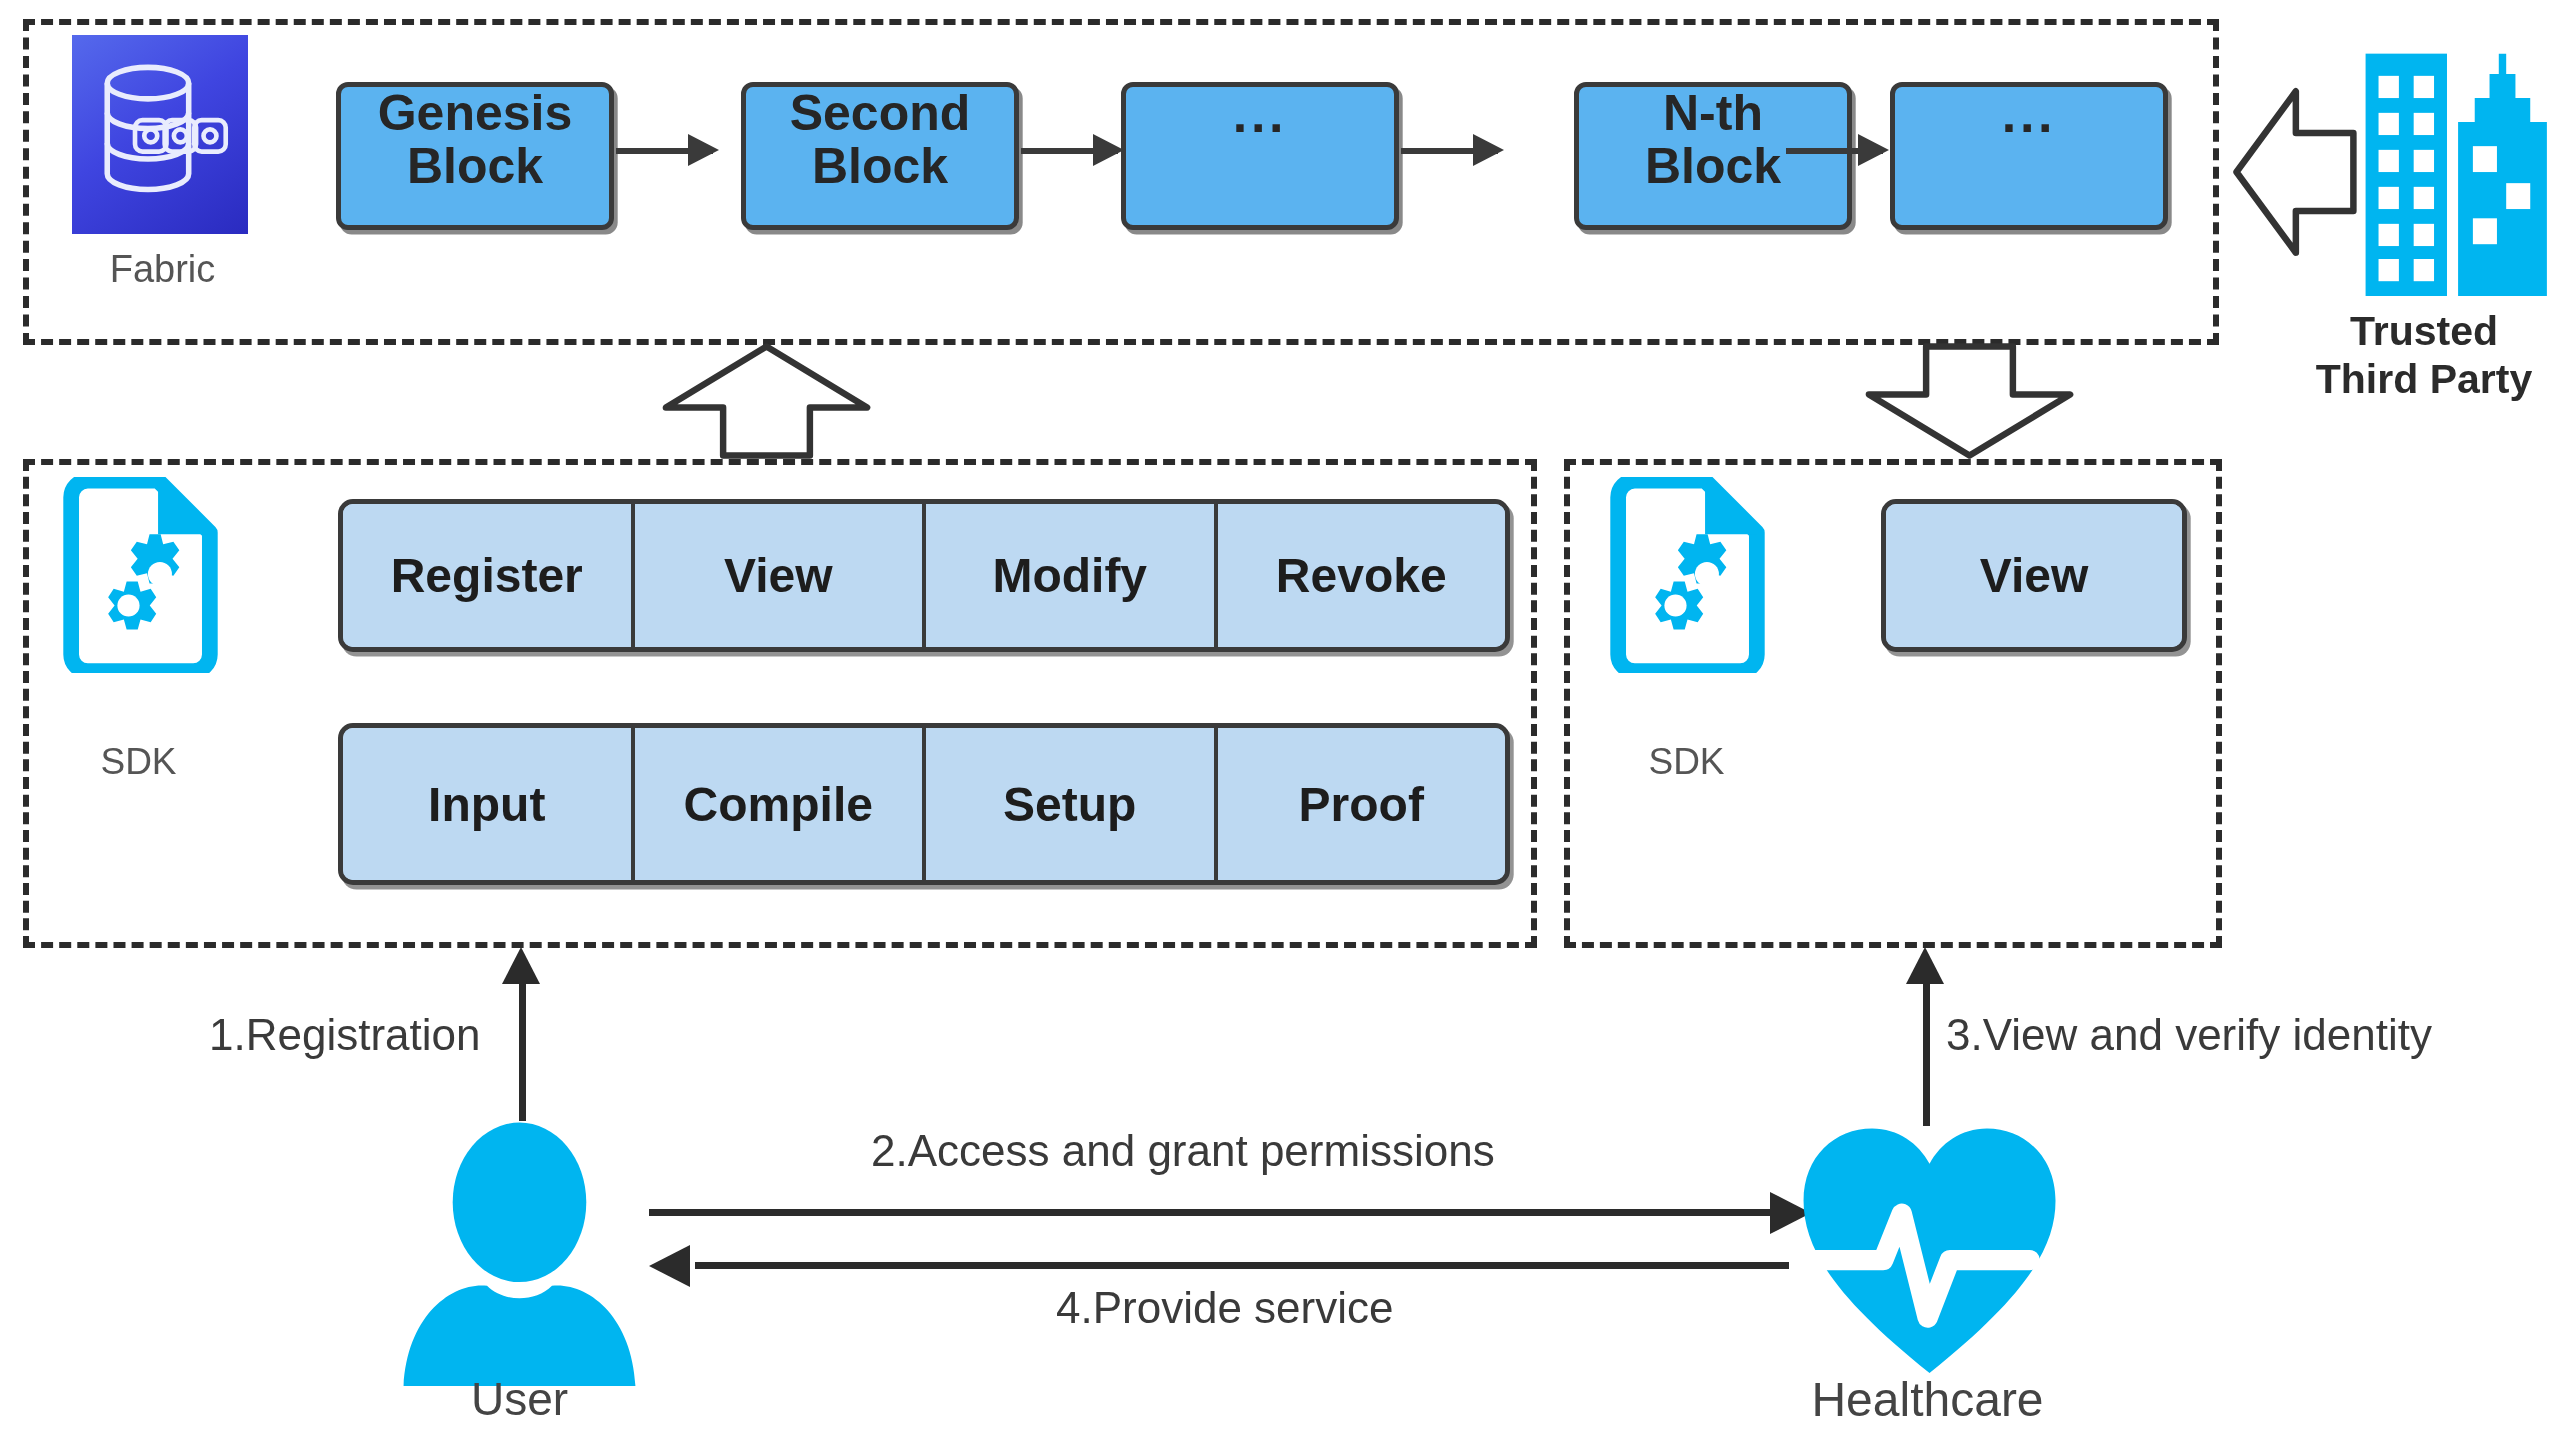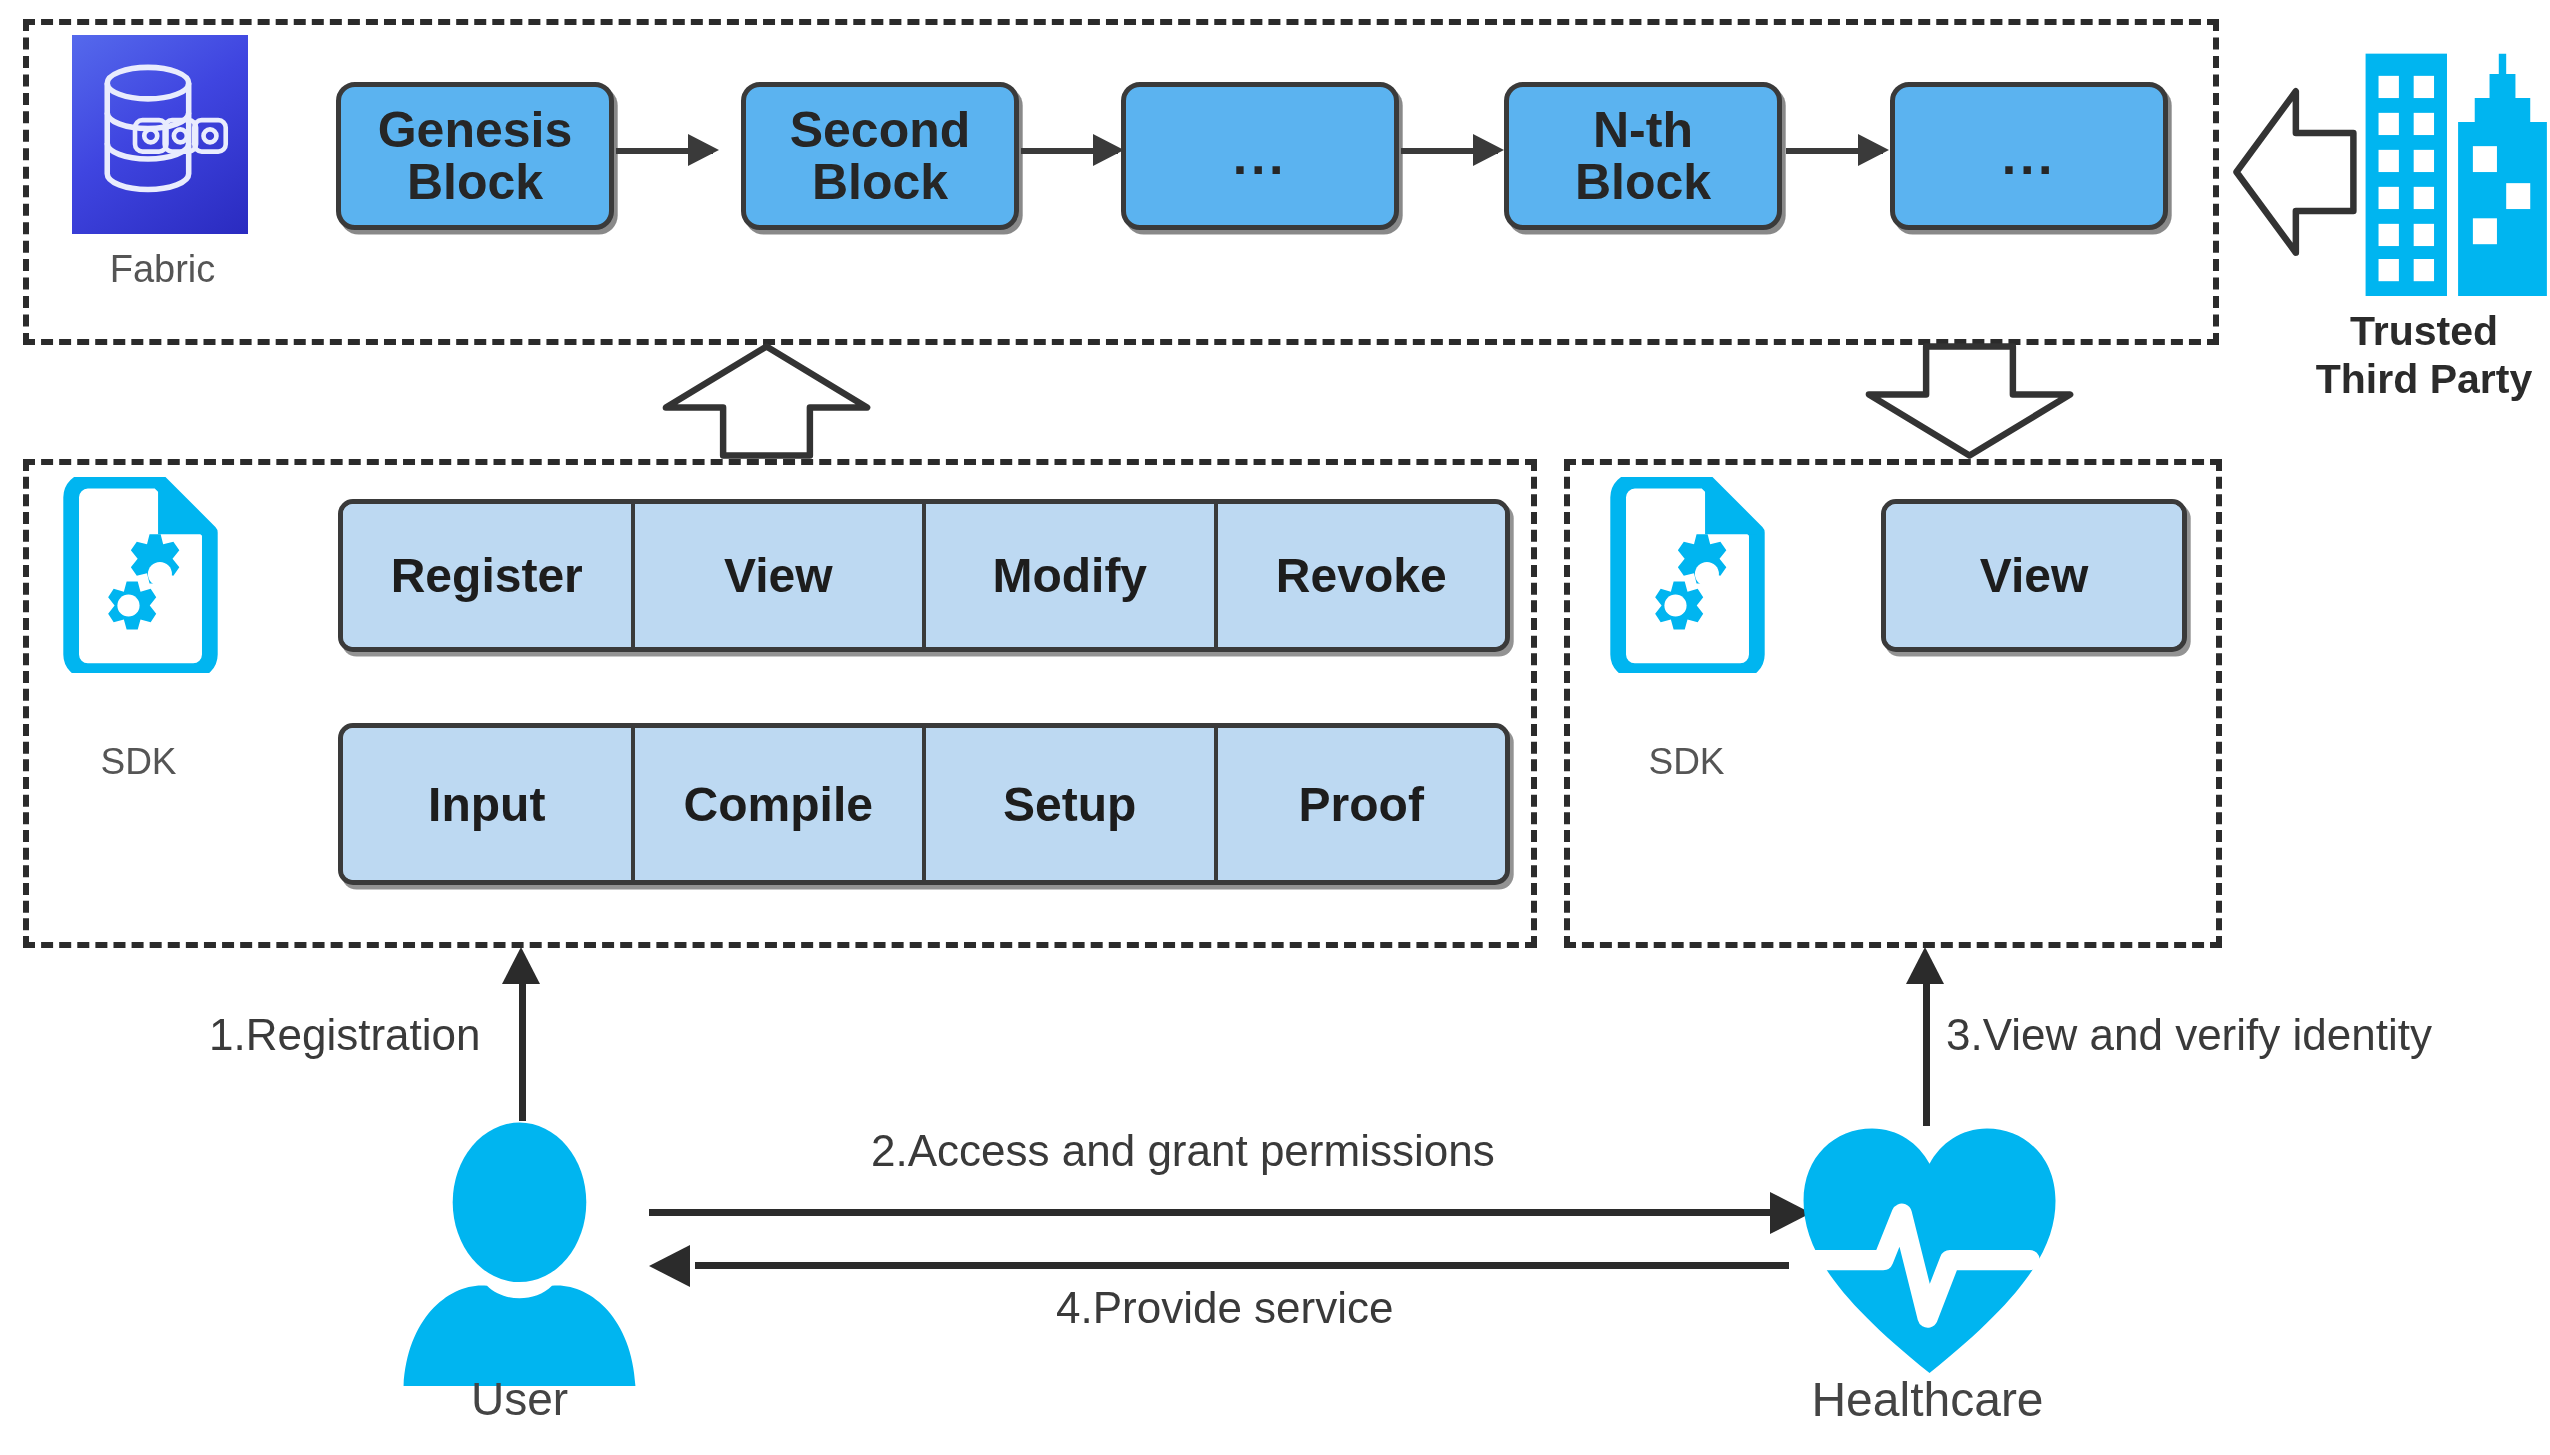--- a/index.html
+++ b/index.html
@@ -8,23 +8,23 @@
   .stage{position:absolute;left:0;top:0;width:2550px;height:1456px;}
 
   
   .panel{position:absolute;border:6.5px dashed #2b2b2b;box-sizing:border-box;background:transparent;}
   #fabric-panel{left:23px;top:18.5px;width:2196px;height:326px;}
   #user-sdk-panel{left:23px;top:459px;width:1514px;height:489px;}
   #hc-sdk-panel{left:1564px;top:459px;width:658px;height:489px;}
 
   
   .block{position:absolute;top:82px;width:278px;height:148px;
-         background:#5BB3F0;border:5.6px solid #3a3a3a;border-radius:19px;
+         background:#5BB3F0;border:5.6px solid #3a3a3a;border-radius:12px;
          box-shadow:3.7px 4.6px 0 rgba(40,40,40,.55);
-         display:flex;align-items:center;justify-content:center;
+         display:flex;justify-content:center;
          font-size:50px;font-weight:bold;color:#262626;line-height:1.05;
          text-align:center;box-sizing:border-box;}
   .block span{display:block;}
   .dots{font-size:52px;letter-spacing:3.7px;}
 
   
   .connector{position:absolute;top:148px;height:5.6px;background:#3a3a3a;}
   .connector::after{content:"";position:absolute;right:-5.6px;top:-14px;
       border-left:31.5px solid #3a3a3a;border-top:16.7px solid transparent;
       border-bottom:16.7px solid transparent;}
@@ -128,21 +128,21 @@
   </div>
   <div class="connector" style="left:1021px;width:97px;"></div>
 
   <div class="block" style="left:1121px;">
     <div>
         <span class="dots">...</span>
       </div>
   </div>
   <div class="connector" style="left:1401px;width:97px;"></div>
 
-  <div class="block" style="left:1504px;">
+  <div class="block" style="left:1574px;">
     <div>
         <span>N-th</span>
         <span>Block</span>
       </div>
   </div>
   <div class="connector" style="left:1786px;width:97px;"></div>
 
   <div class="block" style="left:1890px;">
     <div>
         <span class="dots">...</span>

